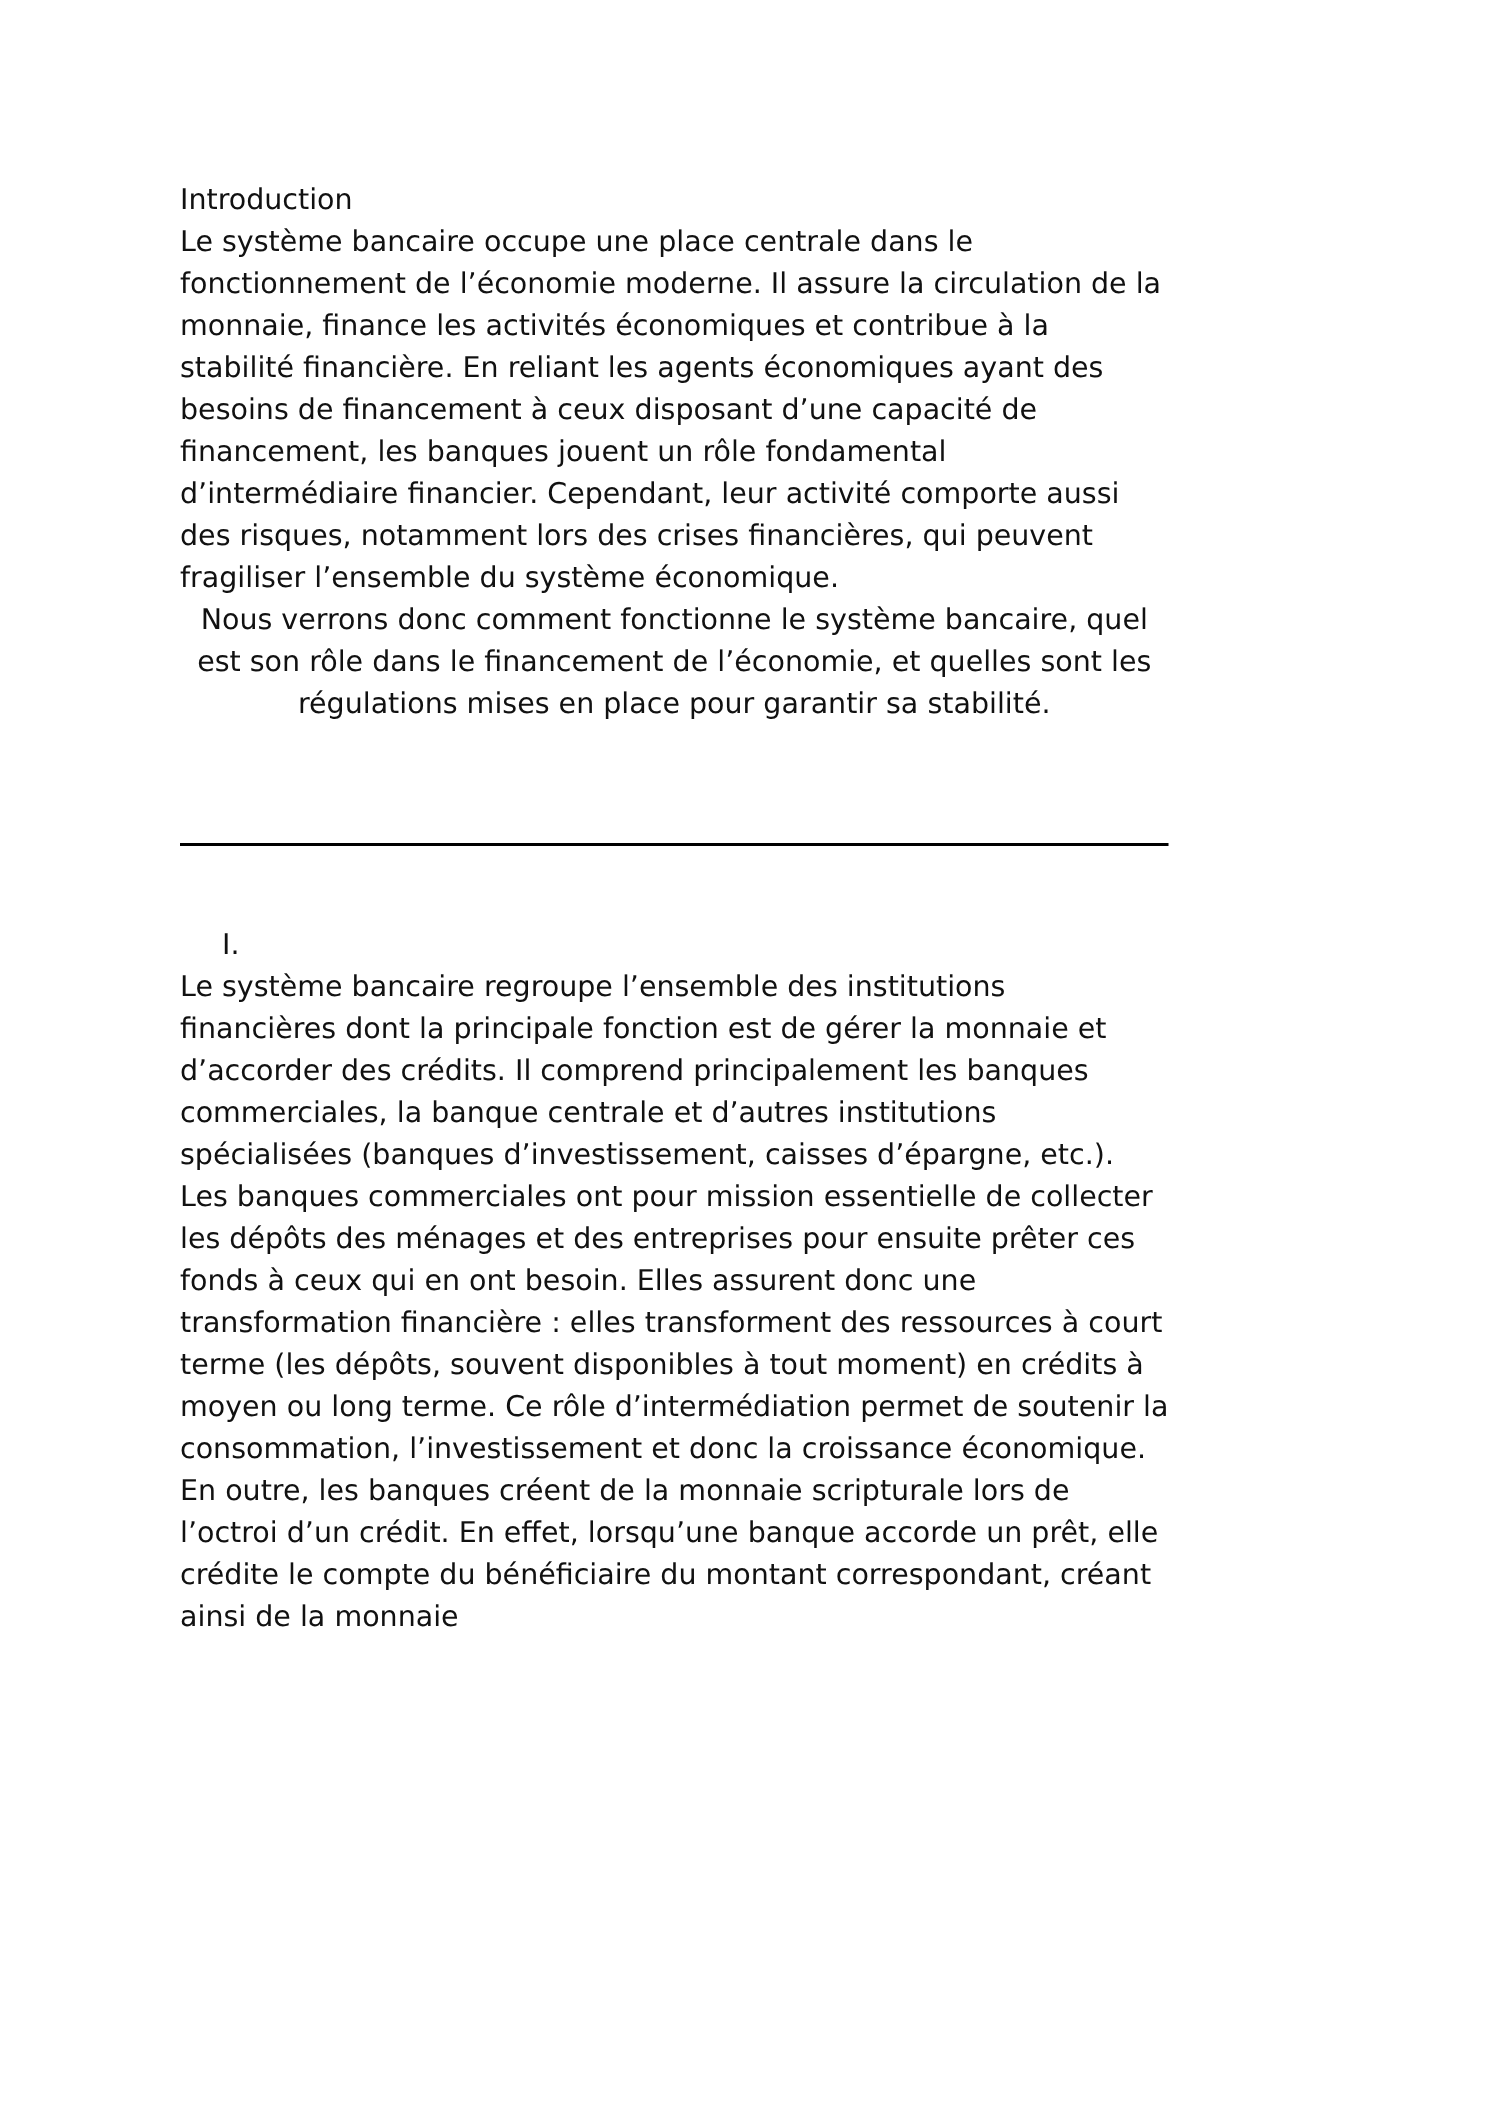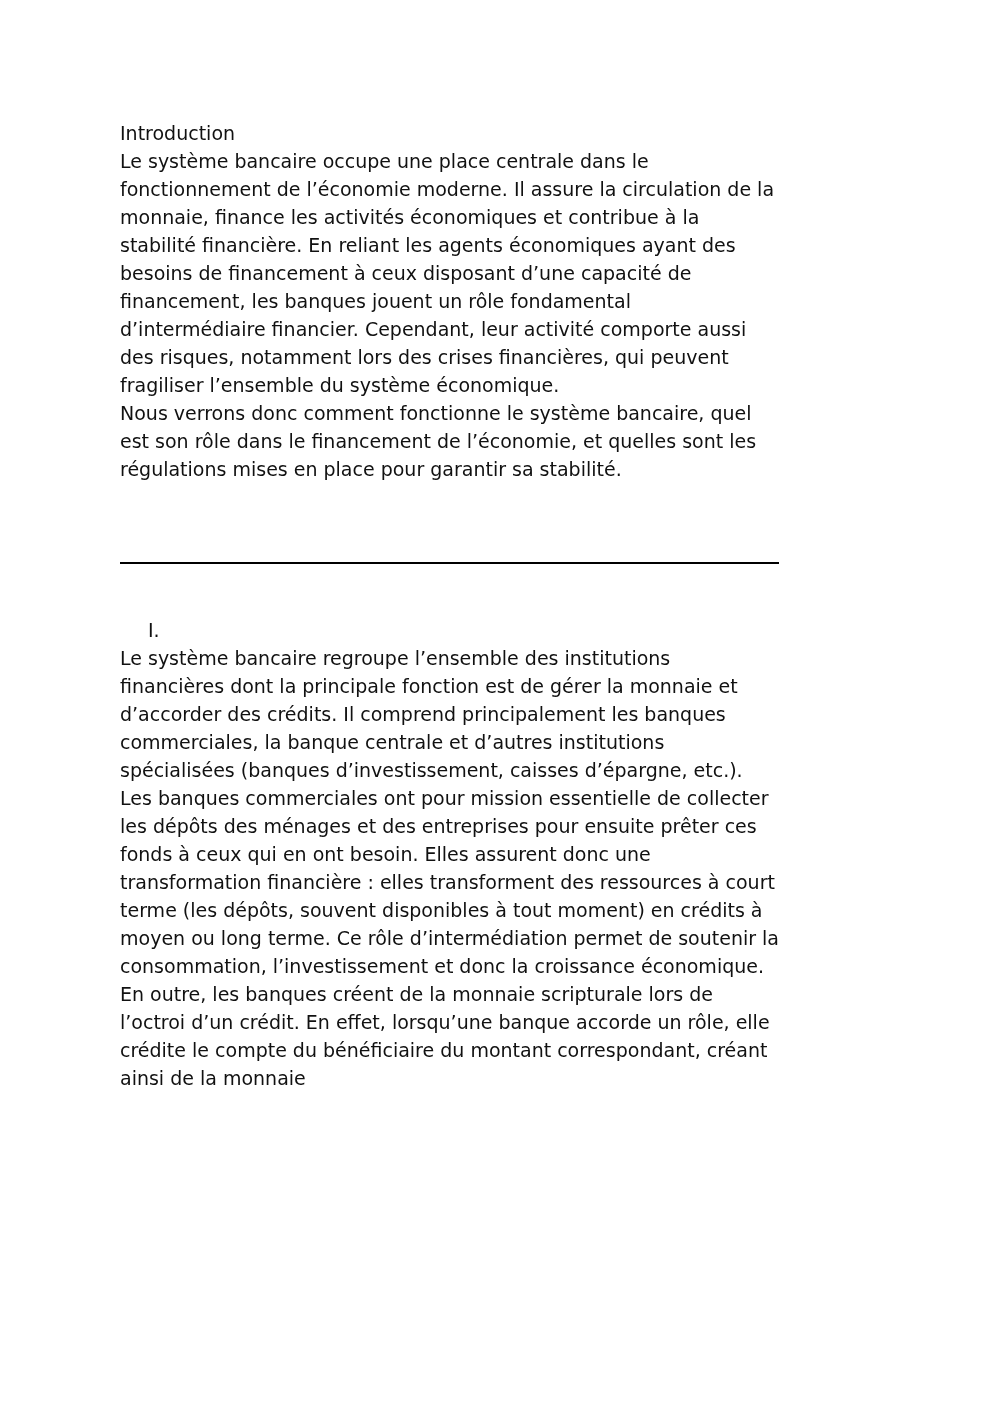--- a/index.html
+++ b/index.html
@@ -21,21 +21,21 @@
     color: #111111;
   }
   .page p, .page h1 {
     margin: 0;
     padding: 0;
     font-size: 19px;
     font-weight: normal;
     line-height: 28px;
   }
   .intro-para-1 { margin-top: 52px; }
-  .intro-para-2 { margin-top: 19px; }
+  .intro-para-2 { margin-top: 19px; text-align: center; }
   .divider {
     border: none;
     border-top: 2px solid #000000;
     margin: 79px 0 0 0;
     height: 0;
   }
   .section-heading {
     margin-top: 52px;
     display: flex;
     align-items: flex-start;
@@ -64,15 +64,15 @@
   <hr class="divider">
 
   <div class="section-heading">
     <span class="section-number">I.</span>
   </div>
 
   <p class="section-para-1">Le système bancaire regroupe l’ensemble des institutions financières dont la principale fonction est de gérer la monnaie et d’accorder des crédits. Il comprend principalement les banques commerciales, la banque centrale et d’autres institutions spécialisées (banques d’investissement, caisses d’épargne, etc.).</p>
 
   <p class="section-para-2">Les banques commerciales ont pour mission essentielle de collecter les dépôts des ménages et des entreprises pour ensuite prêter ces fonds à ceux qui en ont besoin. Elles assurent donc une transformation financière : elles transforment des ressources à court terme (les dépôts, souvent disponibles à tout moment) en crédits à moyen ou long terme. Ce rôle d’intermédiation permet de soutenir la consommation, l’investissement et donc la croissance économique.</p>
 
-  <p class="section-para-3">En outre, les banques créent de la monnaie scripturale lors de l’octroi d’un crédit. En effet, lorsqu’une banque accorde un rôle, elle crédite le compte du bénéficiaire du montant correspondant, créant ainsi de la monnaie</p>
+  <p class="section-para-3">En outre, les banques créent de la monnaie scripturale lors de l’octroi d’un crédit. En effet, lorsqu’une banque accorde un prêt, elle crédite le compte du bénéficiaire du montant correspondant, créant ainsi de la monnaie</p>
 
 </div>
 
 </body></html>

